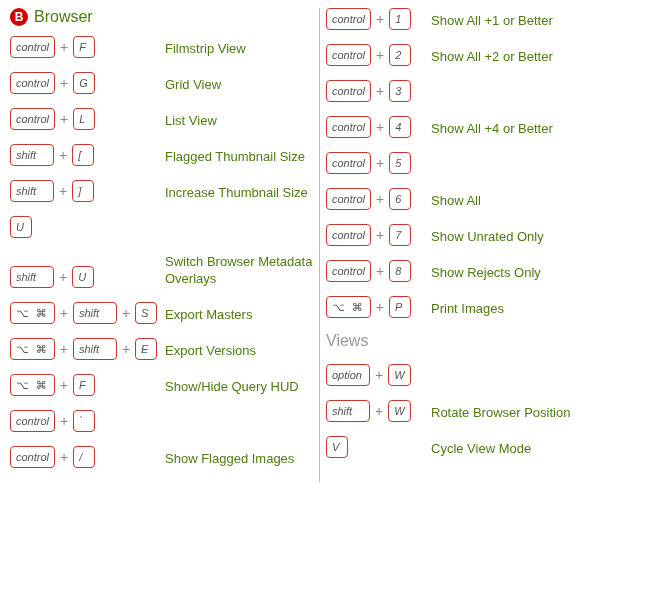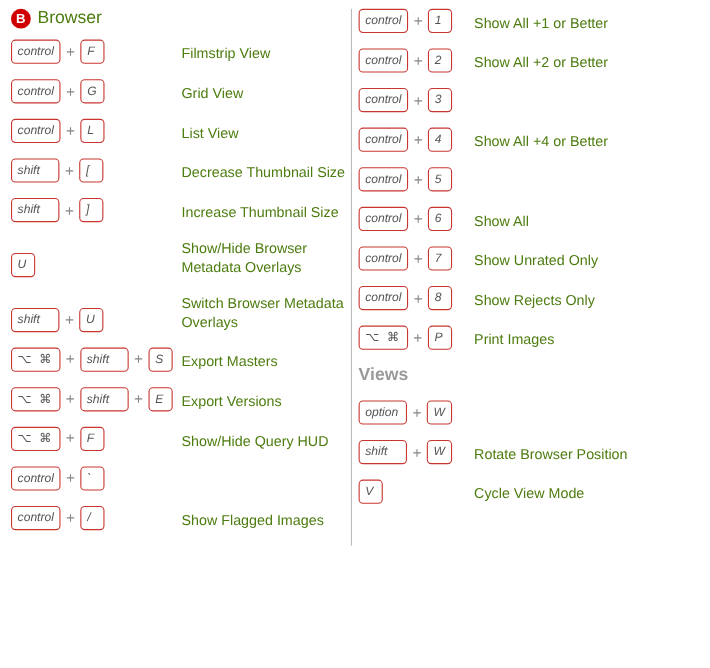--- a/index.html
+++ b/index.html
@@ -83,21 +83,21 @@
     padding: 0 2px;
   }
   .desc {
     color: #4d7c0f;
     font-size: 13px;
     padding-top: 2px;
   }
   .views-head {
     color: #999;
     font-size: 16px;
-    font-weight: 700;
+    font-weight: 400;
     margin: 8px 0 14px 0;
   }
 </style>
 </head>
 <body>
 
 <div class="columns">
   <div class="col" id="col1">
     <div class="section-head">
       <div class="badge">B</div>
@@ -126,35 +126,34 @@
           <span class="key">L</span>
         </div>
         <div class="desc">List View</div>
       </div>
       <div class="row">
         <div class="keyseq">
           <span class="key wide">shift</span>
           <span class="plus">+</span>
           <span class="key">[</span>
         </div>
-        <div class="desc">Decrease Thumbnail Size</div>
+        <div class="desc">Flagged Thumbnail Size</div>
       </div>
       <div class="row">
         <div class="keyseq">
           <span class="key wide">shift</span>
           <span class="plus">+</span>
           <span class="key">]</span>
         </div>
         <div class="desc">Increase Thumbnail Size</div>
       </div>
       <div class="row">
         <div class="keyseq">
           <span class="key">U</span>
         </div>
-        <div class="desc">Show/Hide Browser Metadata Overlays</div>
       </div>
       <div class="row">
         <div class="keyseq">
           <span class="key wide">shift</span>
           <span class="plus">+</span>
           <span class="key">U</span>
         </div>
         <div class="desc">Switch Browser Metadata Overlays</div>
       </div>
       <div class="row">

